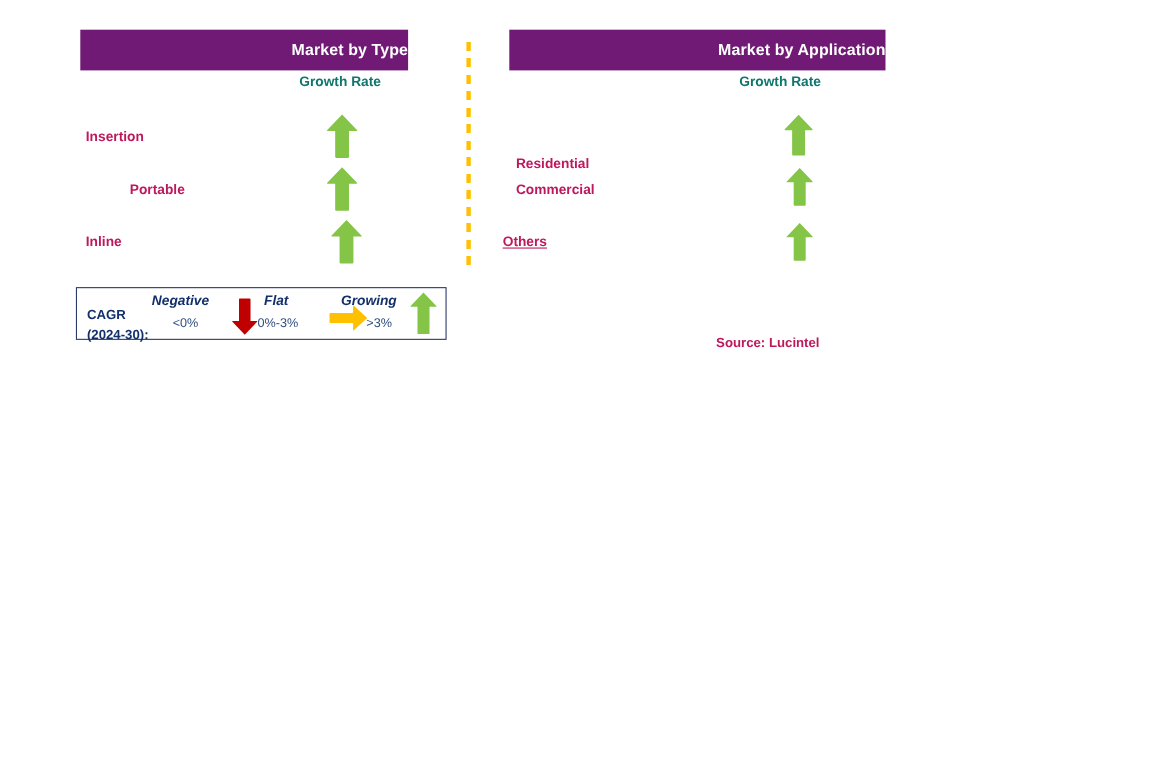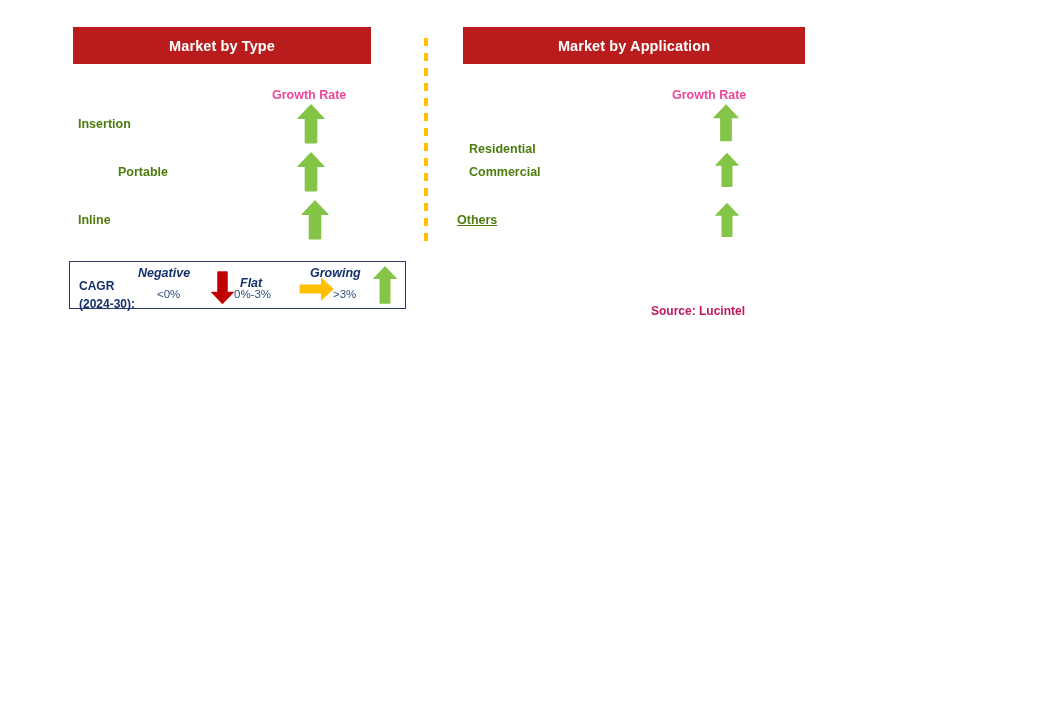--- a/index.html
+++ b/index.html
@@ -17,52 +17,52 @@
   }
 
   .panel { position: absolute; top: 0; }
   #panel-type { left: 0; }
   #panel-app  { left: 391px; }
 
   .header-bar {
     position: absolute;
     top: 27px;
     height: 37px;
-    background: #b91c1c;
+    background: #701a75;
     display: flex;
     align-items: center;
-    justify-content: center;
+    justify-content: flex-end;
   }
   #header-bar-type { left: 73px;  width: 298px; }
   #header-bar-app  { left: 463px; width: 342px; }
 
   .header-title {
     color: #ffffff;
     font-size: 14.5px;
     font-weight: bold;
     letter-spacing: .1px;
     white-space: nowrap;
   }
 
   .growth-rate-label {
     position: absolute;
-    top: 88px;
+    top: 67px;
     font-size: 12.5px;
     font-weight: bold;
-    color: #ec4899;
+    color: #0f766e;
     white-space: nowrap;
   }
   #growth-rate-type { left: 272px; }
   #growth-rate-app  { left: 672px; }
 
   .row-label {
     position: absolute;
     font-size: 12.5px;
     font-weight: bold;
-    color: #4d7c0f;
+    color: #be185d;
     white-space: nowrap;
   }
   .row-arrow { position: absolute; }
 
   
   #label-insertion { left: 78px; top: 117px; }
   #label-portable  { left: 78px; top: 165px; padding-left: 40px; }
   #label-inline    { left: 78px; top: 213px; }
   #arrow-insertion { left: 296px; top: 103px; }
   #arrow-portable  { left: 296px; top: 151px; }
@@ -118,21 +118,21 @@
     white-space: nowrap;
   }
   .legend-range {
     position: absolute;
     font-size: 11.5px;
     color: #2f4f7f;
     white-space: nowrap;
   }
   #legend-neg-term  { left: 138px; top: 266px; }
   #legend-neg-range { left: 157px; top: 288px; }
-  #legend-flat-term  { left: 240px; top: 266px; margin-top: 10px; }
+  #legend-flat-term  { left: 240px; top: 266px; }
   #legend-flat-range { left: 234px; top: 288px; }
   #legend-grow-term  { left: 310px; top: 266px; }
   #legend-grow-range { left: 333px; top: 288px; }
 
   #legend-arrow-down  { position: absolute; left: 210px; top: 265px; }
   #legend-arrow-right { position: absolute; left: 294px; top: 277px; }
   #legend-arrow-up    { position: absolute; left: 372px; top: 263px; }
 
   #source-label {
     position: absolute;

